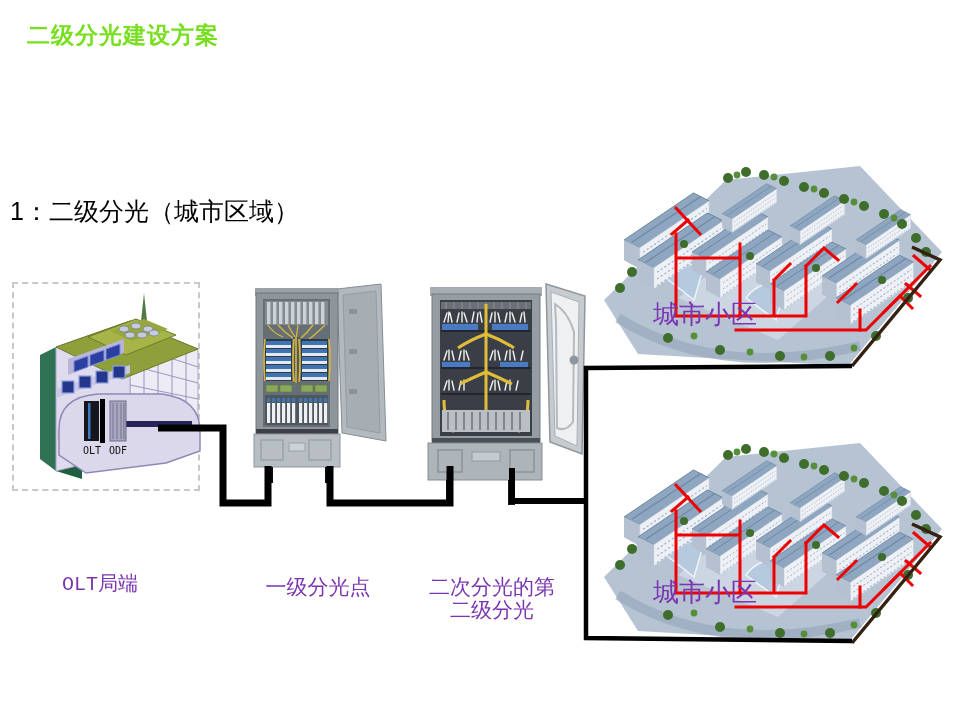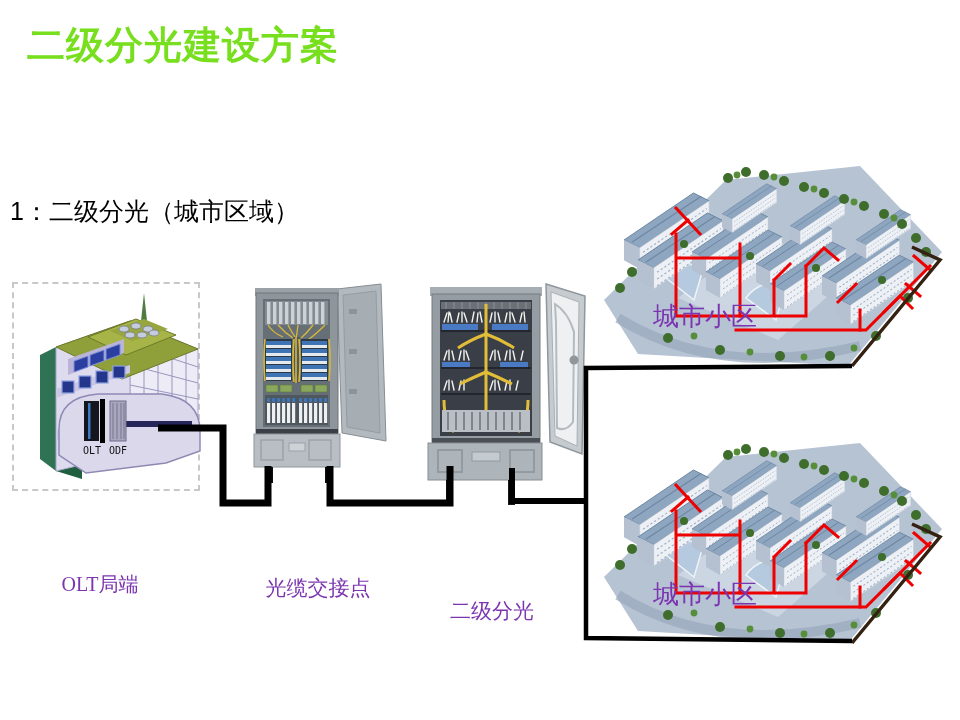--- a/index.html
+++ b/index.html
@@ -4,30 +4,30 @@
 <style>
   html,body{margin:0;padding:0;}
   body{
     width:960px;height:720px;position:relative;overflow:hidden;
     background:#ffffff;
     font-family:"Liberation Sans",sans-serif;
   }
   .abs{position:absolute;}
   #slide-title{
     left:27px;top:20px;width:600px;
-    font-size:38px;font-weight:bold;letter-spacing:1px;
+    font-size:23px;font-weight:bold;letter-spacing:1px;
     color:var(--title-color,#77df1e);
   }
   #slide-subtitle{
     left:10px;top:148px;width:600px;
     font-size:25px;color:#000;margin-top:47px;
   }
   .purple-label{
     color:var(--label-color,#7b35b0);
-    font-family:Liberation Serif, serif;
+    font-family:Liberation Mono, monospace;
     text-align:center;line-height:23px;
   }
   #label-olt{left:30px;top:553px;width:140px;font-size:20px;margin-top:20px;}
   #label-cab1{left:248px;top:577px;width:140px;font-size:21px;}
   #label-cab2{left:420px;top:577px;width:144px;font-size:21px;}
   #label-comm-top{left:650px;top:305px;width:110px;font-size:26px;}
   #label-comm-bottom{left:650px;top:583px;width:110px;font-size:26px;}
   #olt-dashed-box{
     left:12px;top:282px;width:188px;height:209px;
     border:2px dashed #c8c8c8;box-sizing:border-box;background:transparent;
@@ -416,19 +416,19 @@
 
     <path d="M330,466 V503 H450 V466" stroke-width="7"></path>
 
     <path d="M512,468 V501 H584" stroke-width="6"></path>
 
     <path d="M852,366 L586,368 L586,638 L852,641" stroke-width="4.5"></path>
   </g>
 </svg>
 
 <div class="abs purple-label" id="label-olt">OLT局端</div>
-<div class="abs purple-label" id="label-cab1">光缆交接点</div>
+<div class="abs purple-label" id="label-cab1">一级分光点</div>
 <div class="abs purple-label" id="label-cab2">
-  <br>
+  <span>二次分光的第</span><br>
   <span>二级分光</span>
 </div>
 <div class="abs purple-label" id="label-comm-top">城市小区</div>
 <div class="abs purple-label" id="label-comm-bottom">城市小区</div>
 
 </body></html>

